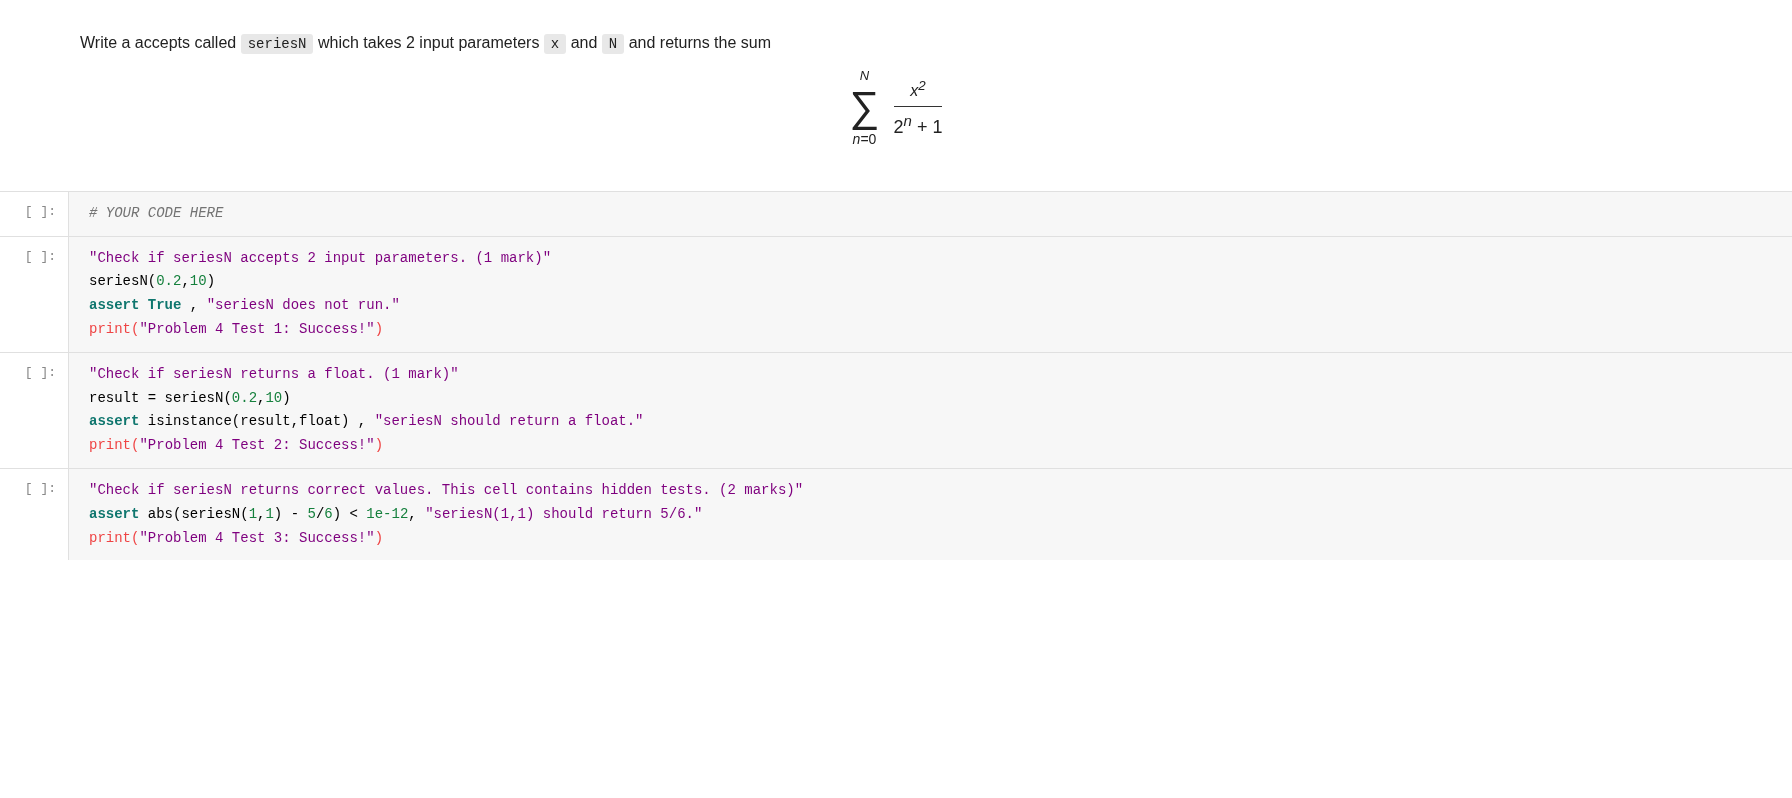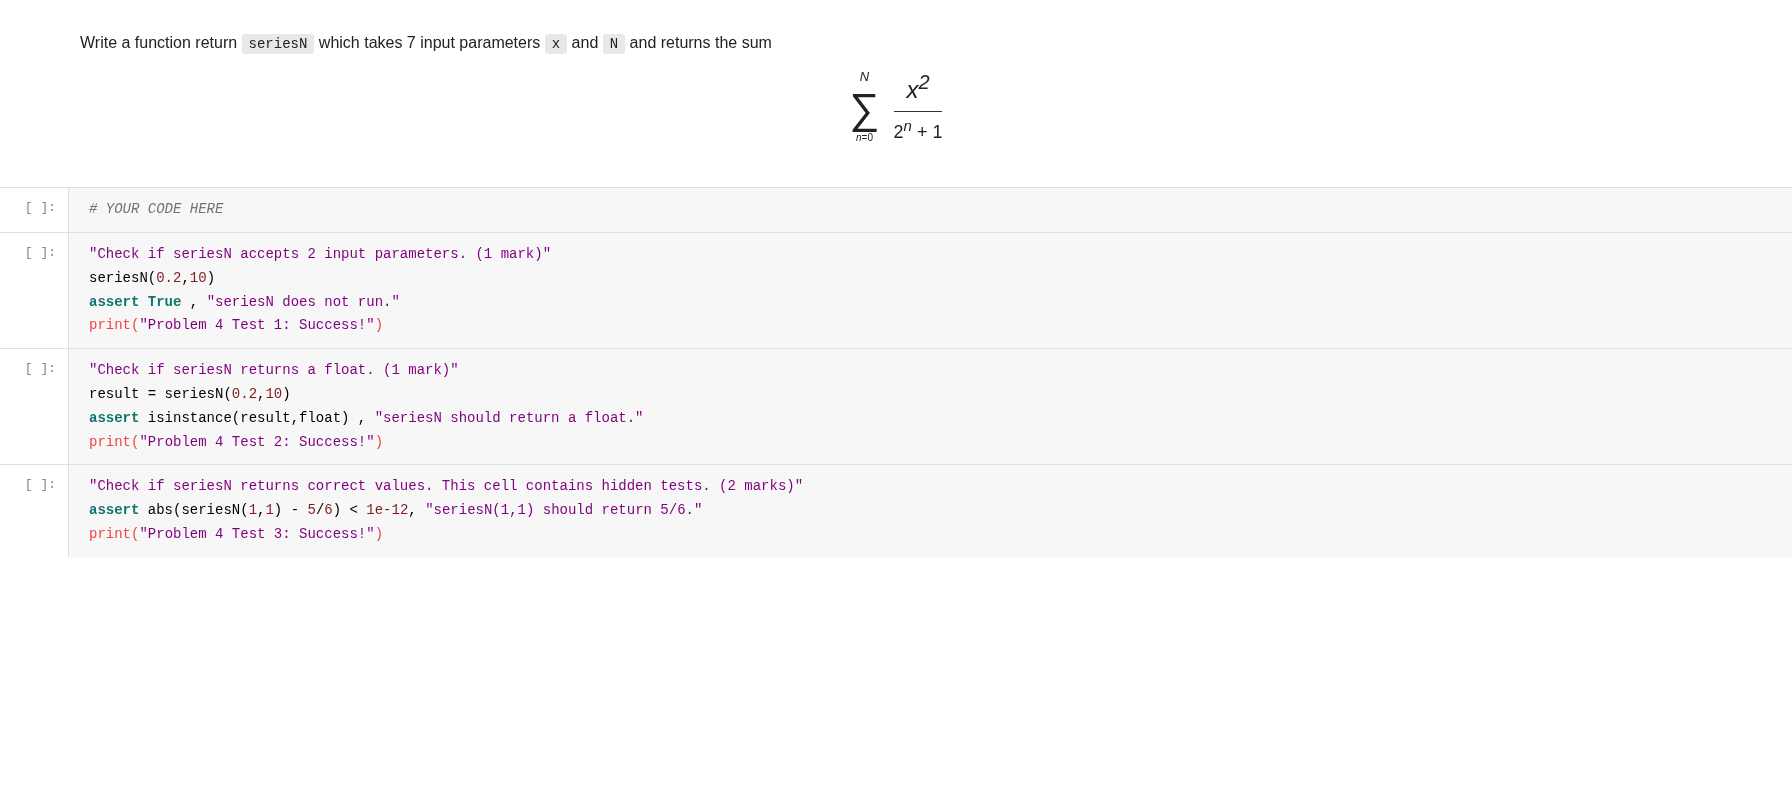--- a/index.html
+++ b/index.html
@@ -59,32 +59,32 @@
       font-size: 42px;
       line-height: 1;
     }
 
     .sum-limits-top {
       font-size: 13px;
       font-style: italic;
     }
 
     .sum-limits-bottom {
-      font-size: 10px;
+      font-size: 14px;
     }
 
     .fraction {
       display: inline-flex;
       flex-direction: column;
       align-items: center;
       vertical-align: middle;
     }
 
     .fraction-numerator {
-      font-size: 24px;
+      font-size: 16px;
       padding-bottom: 2px;
       font-style: italic;
     }
 
     .fraction-line {
       width: 100%;
       height: 1.5px;
       background: #333;
     }
 
@@ -123,33 +123,33 @@
       padding: 10px 20px;
       font-family: 'Courier New', Courier, monospace;
       font-size: 14px;
       line-height: 1.7;
     }
 
     
     .c-string { color: #7f007f; }       
     .c-keyword { color: #0f766e; font-weight: bold; } 
     .c-builtin { color: #000000; }      
-    .c-number { color: #7f1d1d; }       
+    .c-number { color: #15803d; }       
     .c-comment { color: #737373; font-style: italic; }
     .c-print { color: #ef4444; }
   </style>
 </head>
 <body>
 
 <div class="notebook-container">
 
   <div class="description-cell">
-    <span>Write a function return</span>
+    <span>Write a accepts called</span>
     <span class="inline-code">seriesN</span>
-    <span> which takes 7 input parameters </span>
+    <span> which takes 2 input parameters </span>
     <span class="inline-code">x</span>
     <span> and </span>
     <span class="inline-code">N</span>
     <span>and returns the sum</span>
 
     
     <div class="math-container">
       <span class="summation">
         <span class="sum-limits-top"><i>N</i></span>
         <span class="sigma">∑</span>

